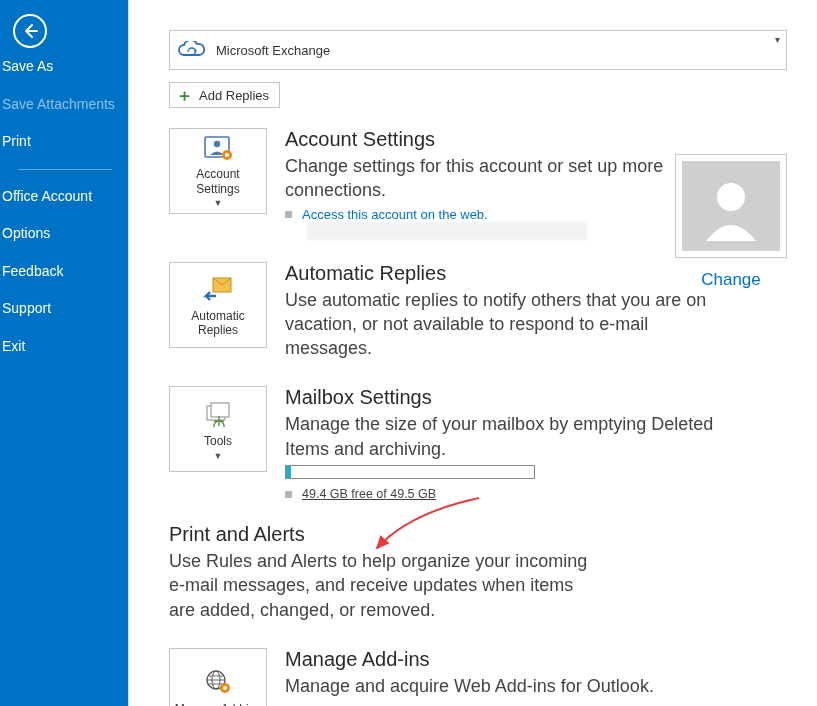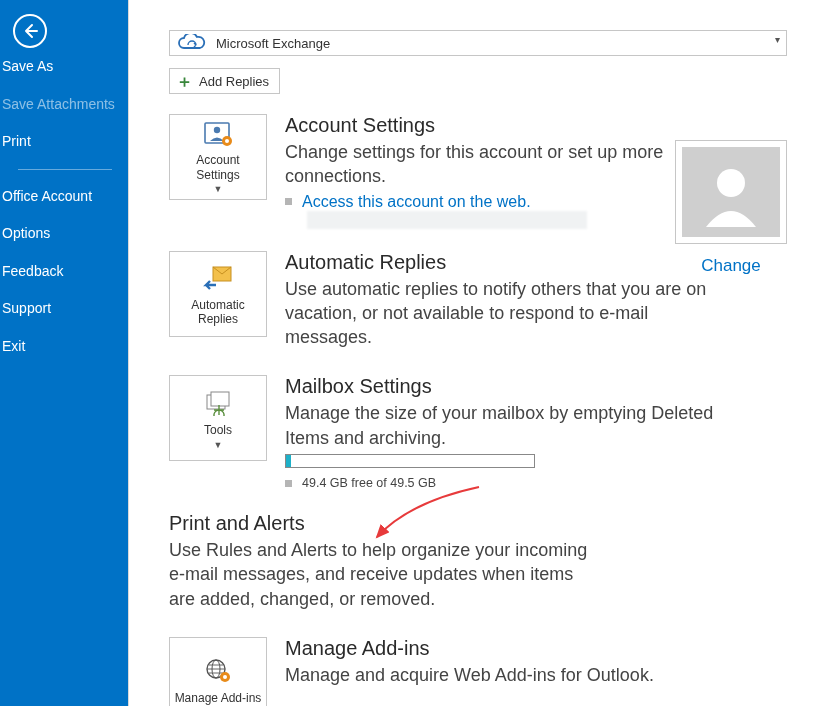--- a/index.html
+++ b/index.html
@@ -45,21 +45,21 @@
   .main {
     flex: 1;
     padding: 30px 30px 0 40px;
     position: relative;
     border-left: 1px solid #d9d9d9;
   }
   
   .acct-dd {
     display: flex; align-items: center;
     border: 1px solid #c6c6c6;
-    height: 26px;
+    height: 40px;
     padding: 0 8px;
     margin-bottom: 12px;
     position: relative;
     cursor: pointer;
     background: #fff;
   }
   .acct-dd .dd-caret {
     position: absolute; right: 6px; top: 3px;
     font-size: 10px; color: #555;
   }
@@ -111,21 +111,21 @@
   }
   .sec-desc {
     font-size: 18px;
     color: #444;
     margin: 0 0 4px 0;
     line-height: 1.35;
     max-width: 430px;
   }
   .bullet-row {
     display: flex; align-items: center; gap: 10px;
-    font-size: 16px; color: #444; margin-top: 4px;
+    font-size: 13px; color: #444; margin-top: 4px;
   }
   .bullet-row .sq { width: 7px; height: 7px; background: #b5b5b5; flex-shrink: 0; }
   .link { color: #0072c6; cursor: pointer; }
   .redacted {
     width: 280px; height: 18px;
     background: #f0f2f3;
     filter: blur(1px);
     margin-left: 22px;
   }
 
@@ -155,21 +155,21 @@
     background: #fff;
     position: relative;
     margin-top: 4px;
   }
   .mailbox-fill {
     position: absolute; left: 0; top: 0; bottom: 0;
     background: #1eb0c8;
   }
   .mailbox-info {
     display: flex; align-items: center; gap: 10px;
-    font-size: 12.5px; color: #444; margin-top: 8px;
+    font-size: 12.5px; color: #444; margin-top: 8px; text-decoration: underline;
   }
   .mailbox-info .sq { width: 7px; height: 7px; background: #b5b5b5; }
 
   
   .callout-arrow {
     position: absolute;
     pointer-events: none;
   }
 
   

